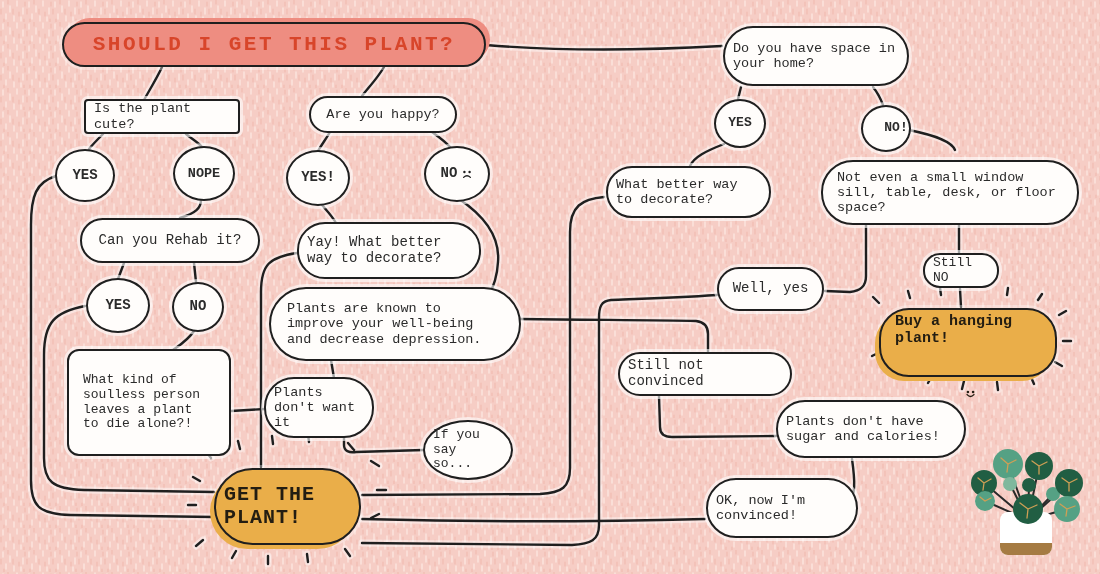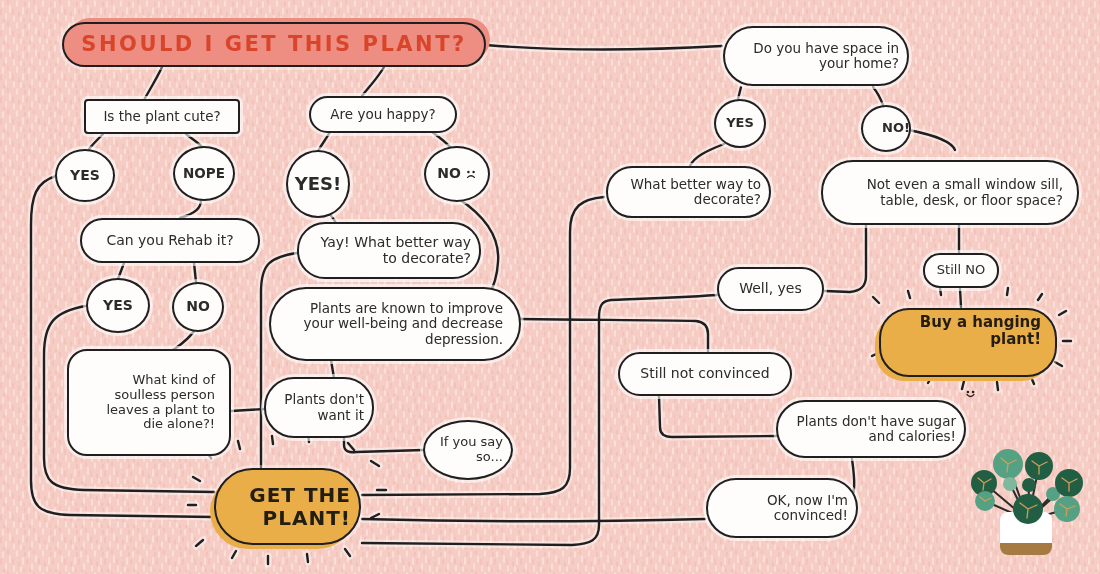--- a/index.html
+++ b/index.html
@@ -5,23 +5,23 @@
   html,body{margin:0;padding:0;background:#e9e2dc;}
   #stage{
     position:relative;width:1100px;height:574px;overflow:hidden;
     background:#f6cdc5;
     font-family:"DejaVu Sans", sans-serif;
     color:#2b2b2b;
   }
   #stage svg.layer{position:absolute;left:0;top:0;}
   .bubble{
     position:absolute;display:flex;align-items:center;justify-content:center;
-    text-align:right;background:#fffdfb;border:2.4px solid #1f1f1f;
+    text-align:left;background:#fffdfb;border:2.4px solid #1f1f1f;
     box-shadow:0 0 0 3px rgba(255,255,255,0.6);
-    line-height:1.12;box-sizing:border-box;padding:2px 8px;
+    line-height:1.12;box-sizing:border-box;padding:2px 8px;font-family:Liberation Mono, monospace;
   }
   .circle{border-radius:50%;font-weight:700;}
   .gold{background:#eaae49;}
   .title-pill{
     border-radius:26px;background:#ee8d81;color:#d8452a;
     font-weight:700;font-size:21px;letter-spacing:2.5px;white-space:nowrap;
     box-shadow:5px -5px 0 -1px #ee8d81, 0 0 0 3px rgba(255,255,255,0.35);
   }
   .gtp{border-radius:40px;font-weight:700;font-size:20px;letter-spacing:1px;
        box-shadow:-5px 5px 0 -1px #eaae49, 0 0 0 3px rgba(255,255,255,0.35);color:#231d12;}
@@ -194,28 +194,28 @@
   </div>
   <div class="bubble" style="left:80px;top:218px;width:180px;height:45px;border-radius:23px;font-size:14px;">
     <span>Can you Rehab it?</span>
   </div>
   <div class="bubble circle" style="left:86px;top:278px;width:64px;height:55px;font-size:14px;">
     <span>YES</span>
   </div>
   <div class="bubble circle" style="left:172px;top:282px;width:52px;height:50px;font-size:14px;">
     <span>NO</span>
   </div>
-  <div class="bubble" style="left:67px;top:349px;width:164px;height:107px;border-radius:20px;font-size:13px;padding:16px 14px;">
+  <div class="bubble" style="left:67px;top:349px;width:164px;height:107px;border-radius:12px;font-size:13px;padding:16px 14px;">
     <span>What kind of soulless person leaves a plant to die alone?!</span>
   </div>
 
   <div class="bubble" style="left:309px;top:96px;width:148px;height:37px;border-radius:19px;font-size:13.5px;">
     <span>Are you happy?</span>
   </div>
-  <div class="bubble circle" style="left:286px;top:150px;width:64px;height:68px;font-size:18px;">
+  <div class="bubble circle" style="left:286px;top:150px;width:64px;height:56px;font-size:14px;">
     <span>YES!</span>
   </div>
   <div class="bubble circle" style="left:424px;top:146px;width:66px;height:56px;font-size:14px;">
     <span>NO</span>
       <svg class="face" width="12" height="12" viewBox="0 0 12 12">
       <circle cx="3.4" cy="4" r="1.2" fill="#1f1f1f"></circle>
         <circle cx="8.6" cy="4" r="1.2" fill="#1f1f1f"></circle>
       <path d="M2.6,9.4 Q6,6 9.4,9.4" fill="none" stroke="#1f1f1f" stroke-width="1.3" stroke-linecap="round"></path>
     </svg>
   </div>

